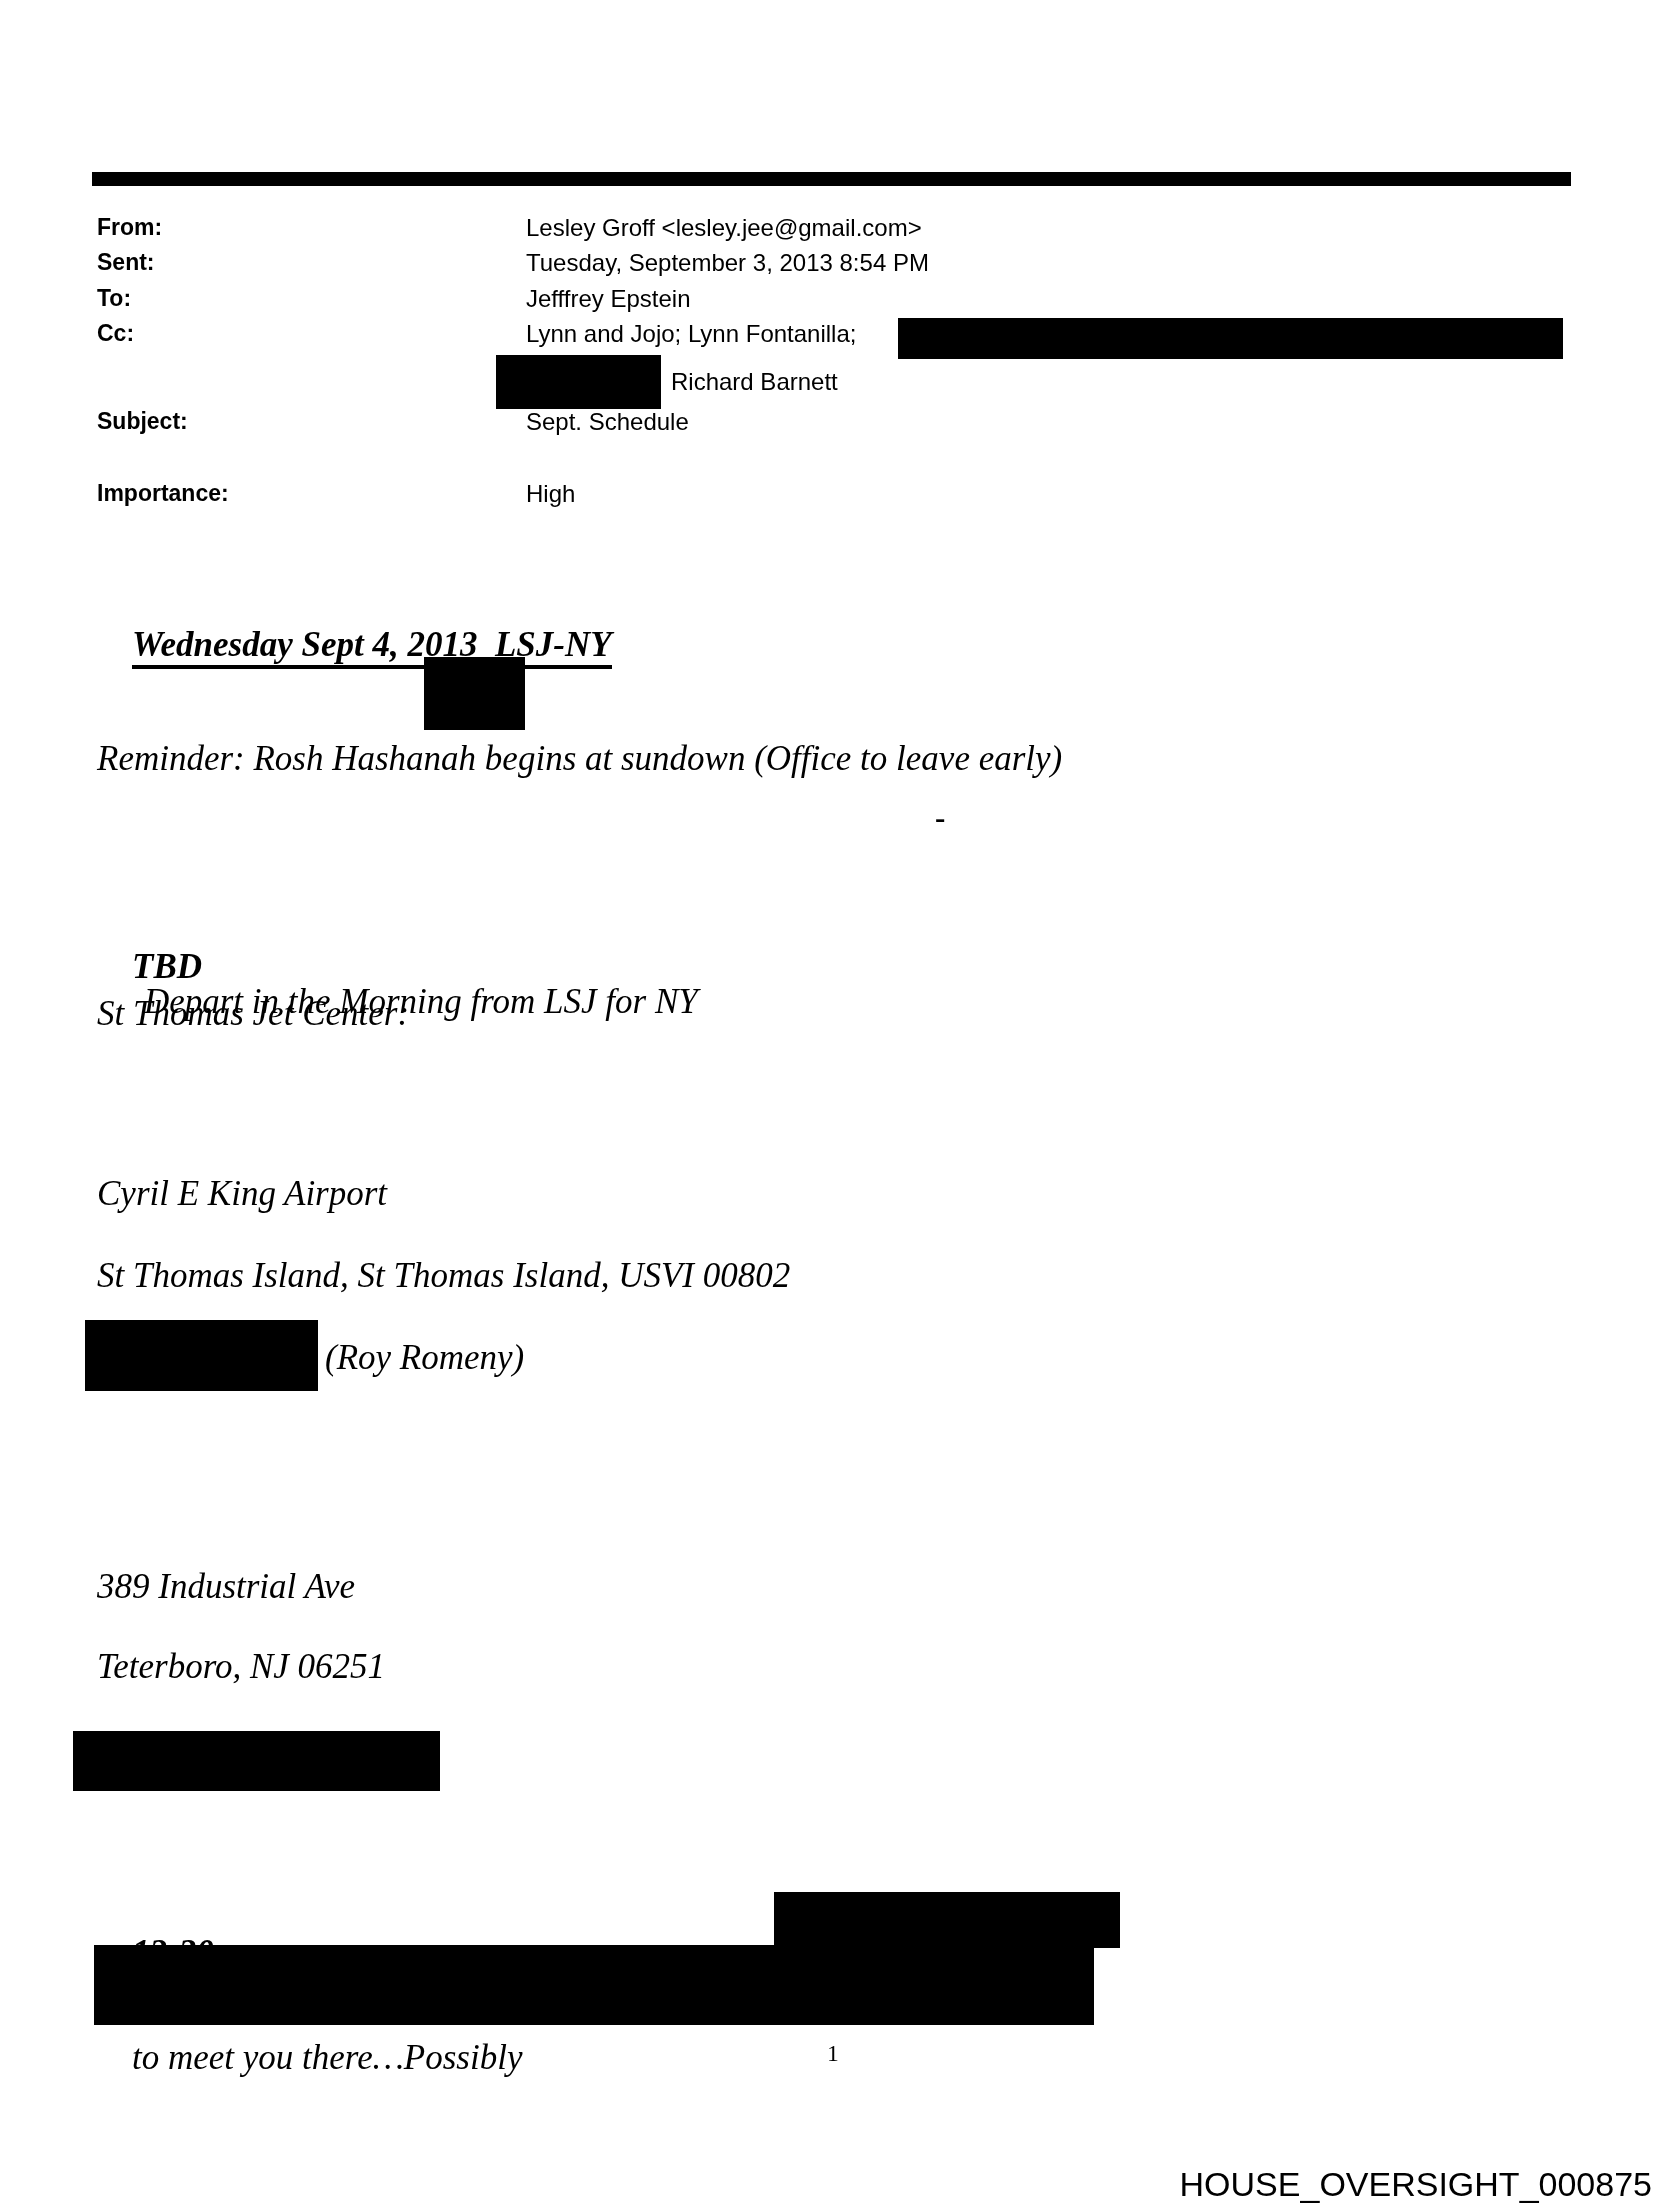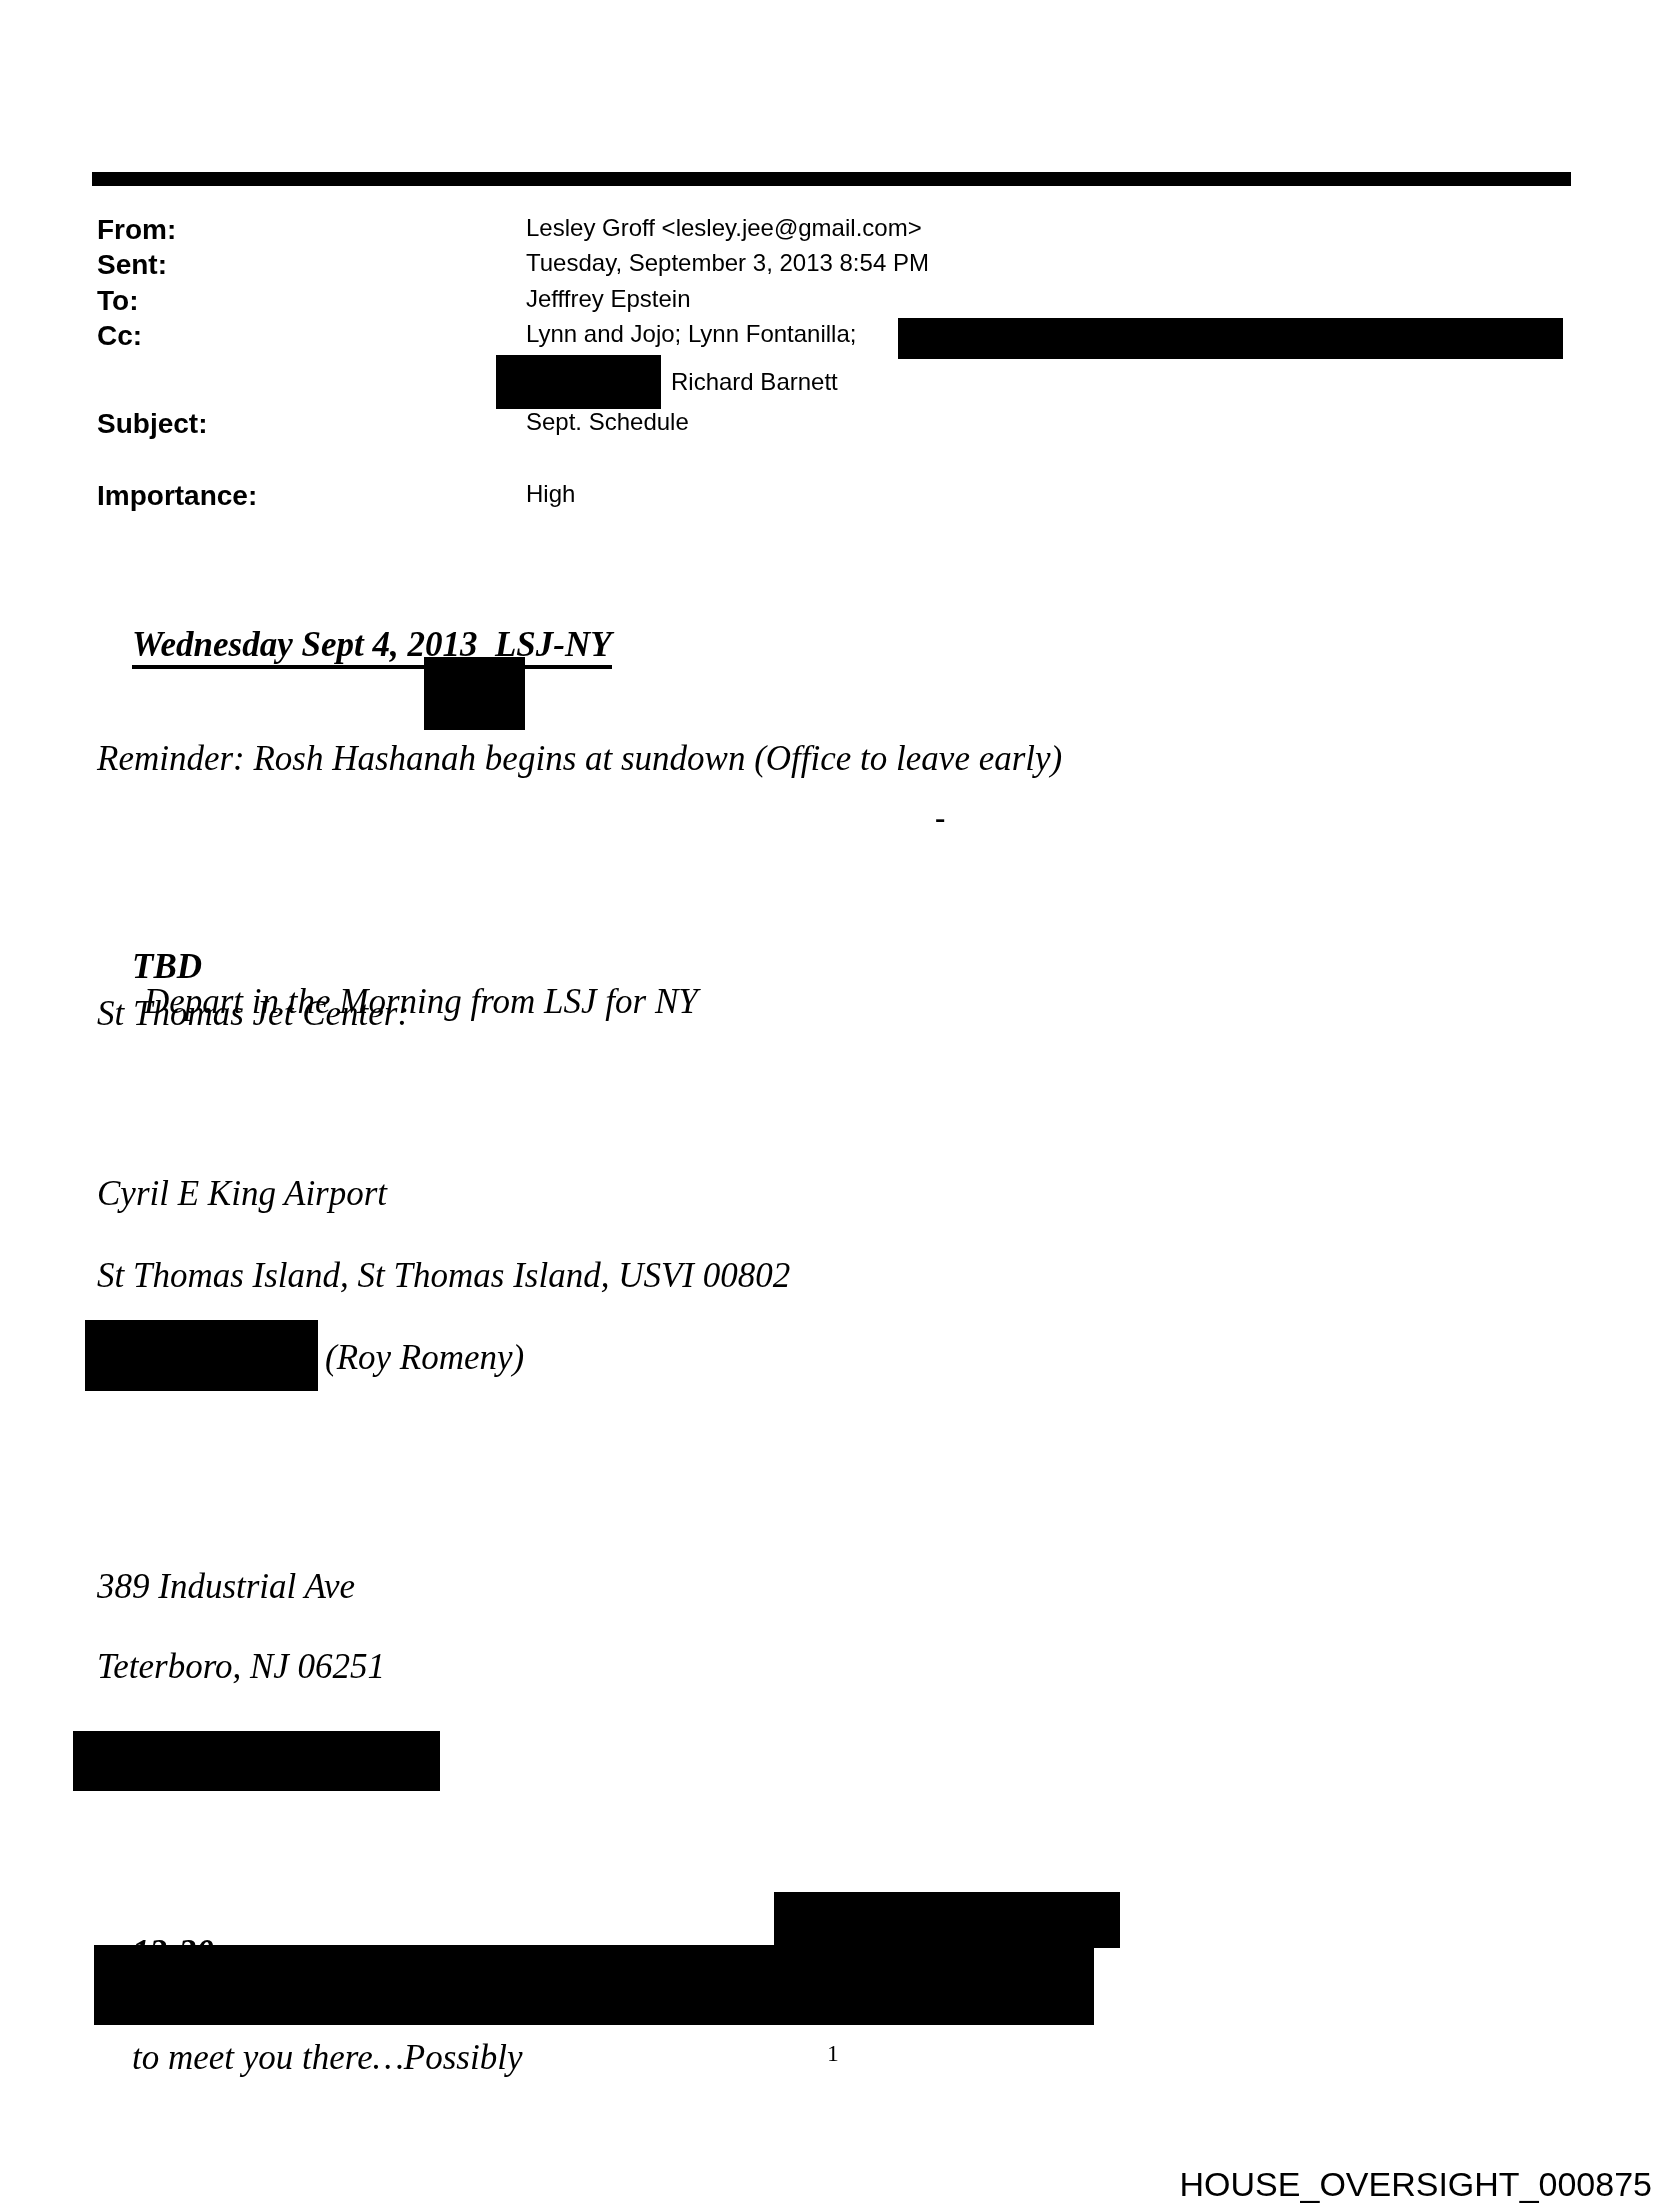--- a/index.html
+++ b/index.html
@@ -13,21 +13,21 @@
     font-family: "Liberation Sans", sans-serif;
   }
   .rule {
     position: absolute;
     background: #000000;
   }
   .hrow { position: absolute; white-space: pre; }
   .hlabel {
     font-family: "Liberation Sans", sans-serif;
     font-weight: bold;
-    font-size: 28px;
+    font-size: 23px;
     line-height: 1;
   }
   .hvalue {
     font-family: "Liberation Sans", sans-serif;
     font-weight: normal;
     font-size: 24px;
     line-height: 1;
   }
   .bline {
     position: absolute;

